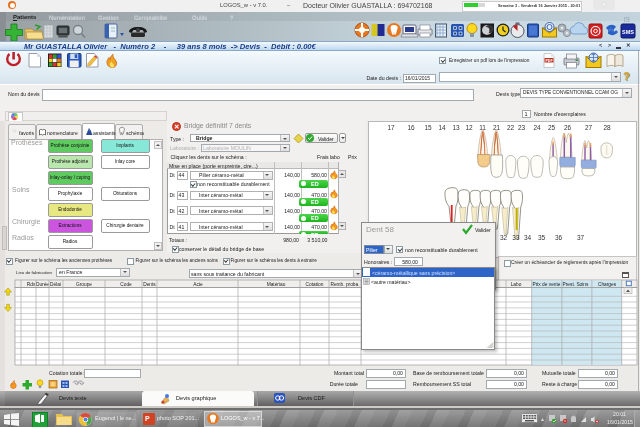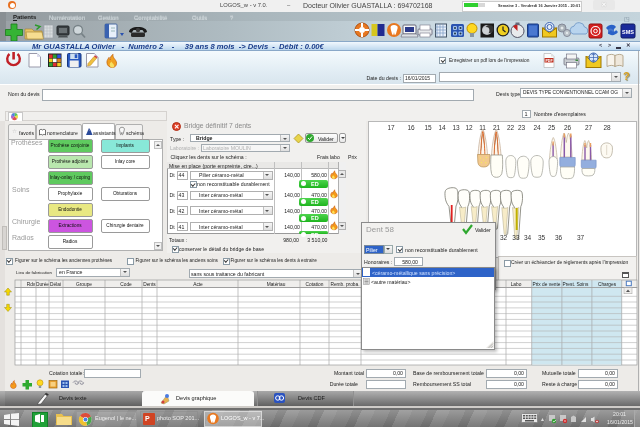--- a/index.html
+++ b/index.html
@@ -130,21 +130,21 @@
       <circle cx="245.5" cy="9" r="1.8" fill="none" stroke="#fff" stroke-width="1"></circle>
   <path d="M256 6c3-4 8-4 10-1l-3 3c-1-2-4-2-5 0z" fill="#2a62c8"></path>
   <path d="M268 10c-3 4-8 4-10 1l3-3c1 2 4 2 5 0z" fill="#2a62c8"></path>
   <rect x="258" y="6" width="6" height="6" fill="#2a62c8" opacity="0.8"></rect>
   <rect x="271" y="2" width="14" height="14" rx="1.5" fill="#1a2a9a" stroke="#101a60"></rect>
   <text x="278" y="11.5" font-size="5.5" fill="#fff" text-anchor="middle" font-family="Liberation Sans" font-weight="bold">SMS</text>
 </svg>
 <div class="tx" style="left:624px;top:15px;font-size:6px;color:#789;">◳</div>
 
 <div class="abs" style="left:0;top:41px;width:640px;height:10px;background:linear-gradient(#f2f8fe,#bed8ee);border-top:1px solid #89a8c8;border-bottom:1px solid #89a8c8;box-sizing:border-box;"></div>
-<div class="tx" style="left:32px;top:42.2px;font-size:7.6px;font-weight:bold;font-style:italic;color:#1a3c8a;">Mr GUASTALLA Olivier&nbsp;&nbsp; -&nbsp; Numéro 2&nbsp;&nbsp;&nbsp; -&nbsp;&nbsp;&nbsp;&nbsp; 39 ans 8 mois&nbsp; -&gt; Devis&nbsp; -&nbsp; Débit : 0.00€</div>
+<div class="tx" style="left:24px;top:42.2px;font-size:7.6px;font-weight:bold;font-style:italic;color:#1a3c8a;">Mr GUASTALLA Olivier&nbsp;&nbsp; -&nbsp; Numéro 2&nbsp;&nbsp;&nbsp; -&nbsp;&nbsp;&nbsp;&nbsp; 39 ans 8 mois&nbsp; -&gt; Devis&nbsp; -&nbsp; Débit : 0.00€</div>
 <div class="tx" style="left:599px;top:42px;font-size:5.5px;font-weight:bold;color:#334;">&lt;</div>
 <div class="tx" style="left:608px;top:42px;font-size:5.5px;font-weight:bold;color:#334;">&gt;</div>
 <div class="abs" style="left:616px;top:47px;width:5px;height:1.5px;background:#334;"></div>
 <div class="tx" style="left:626px;top:42px;font-size:5.5px;font-weight:bold;color:#334;">✕</div>
 
 <div class="abs" style="left:0;top:51px;width:640px;height:33px;background:linear-gradient(#f4fafd,#e2edf4 60%,#d8e5ee);"></div>
 <div class="abs" style="left:0;top:84px;width:640px;height:37px;background:#f1f0ee;border-top:1px solid #fff;"></div>
 
 <svg style="left:0px;top:52px;" width="130" height="17" viewBox="0 0 130 17">
   <path d="M9.5 2A6.3 6.3 0 1 0 17.5 2" fill="none" stroke="#c02028" stroke-width="2.4"></path>

